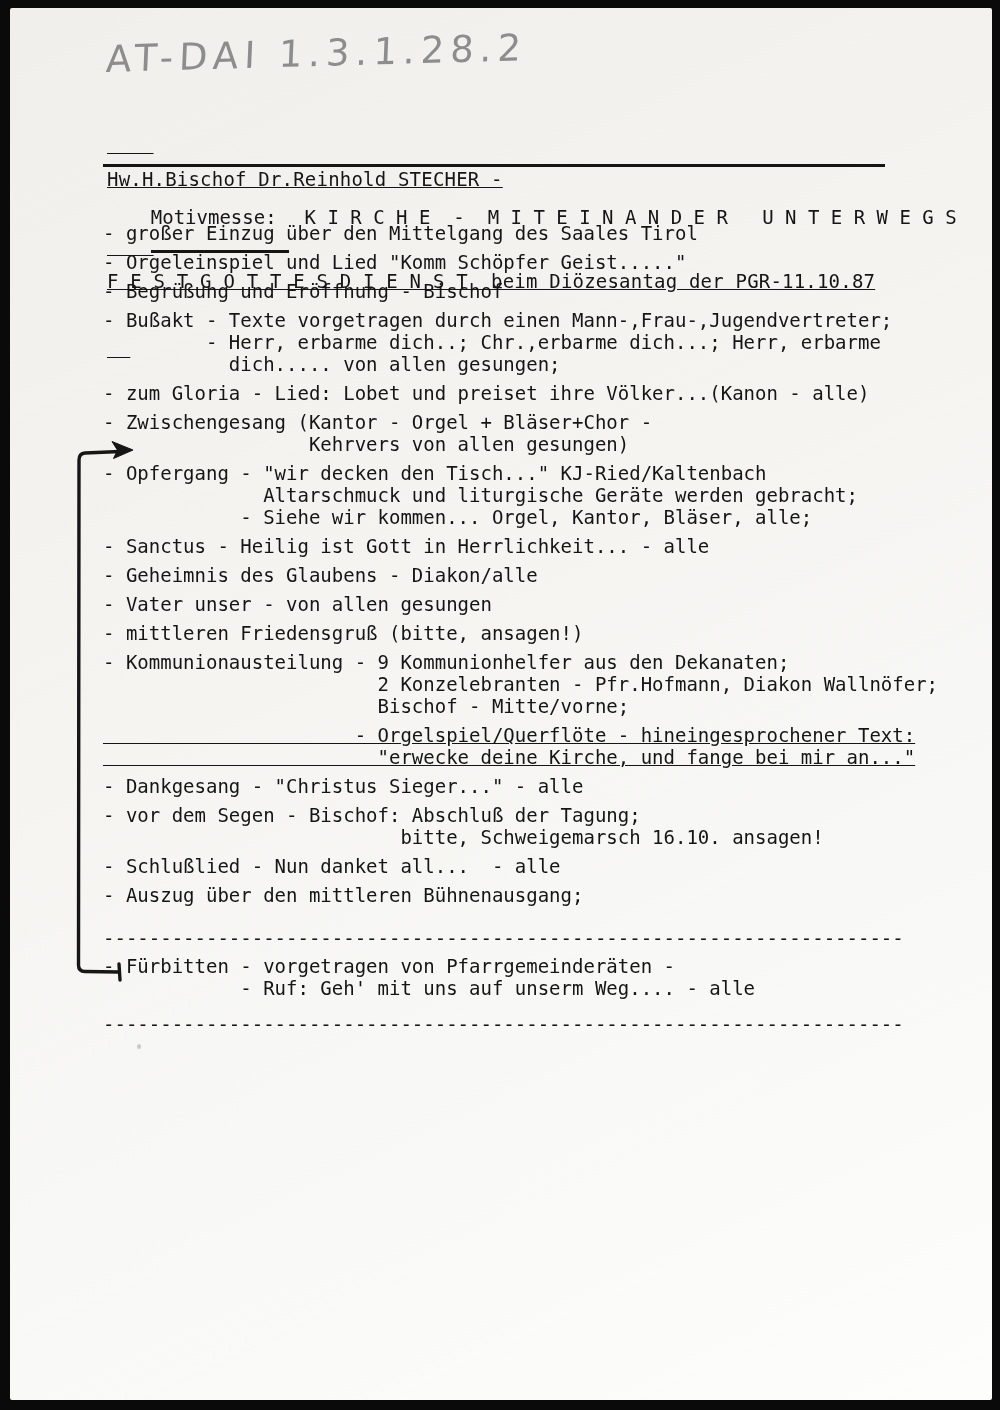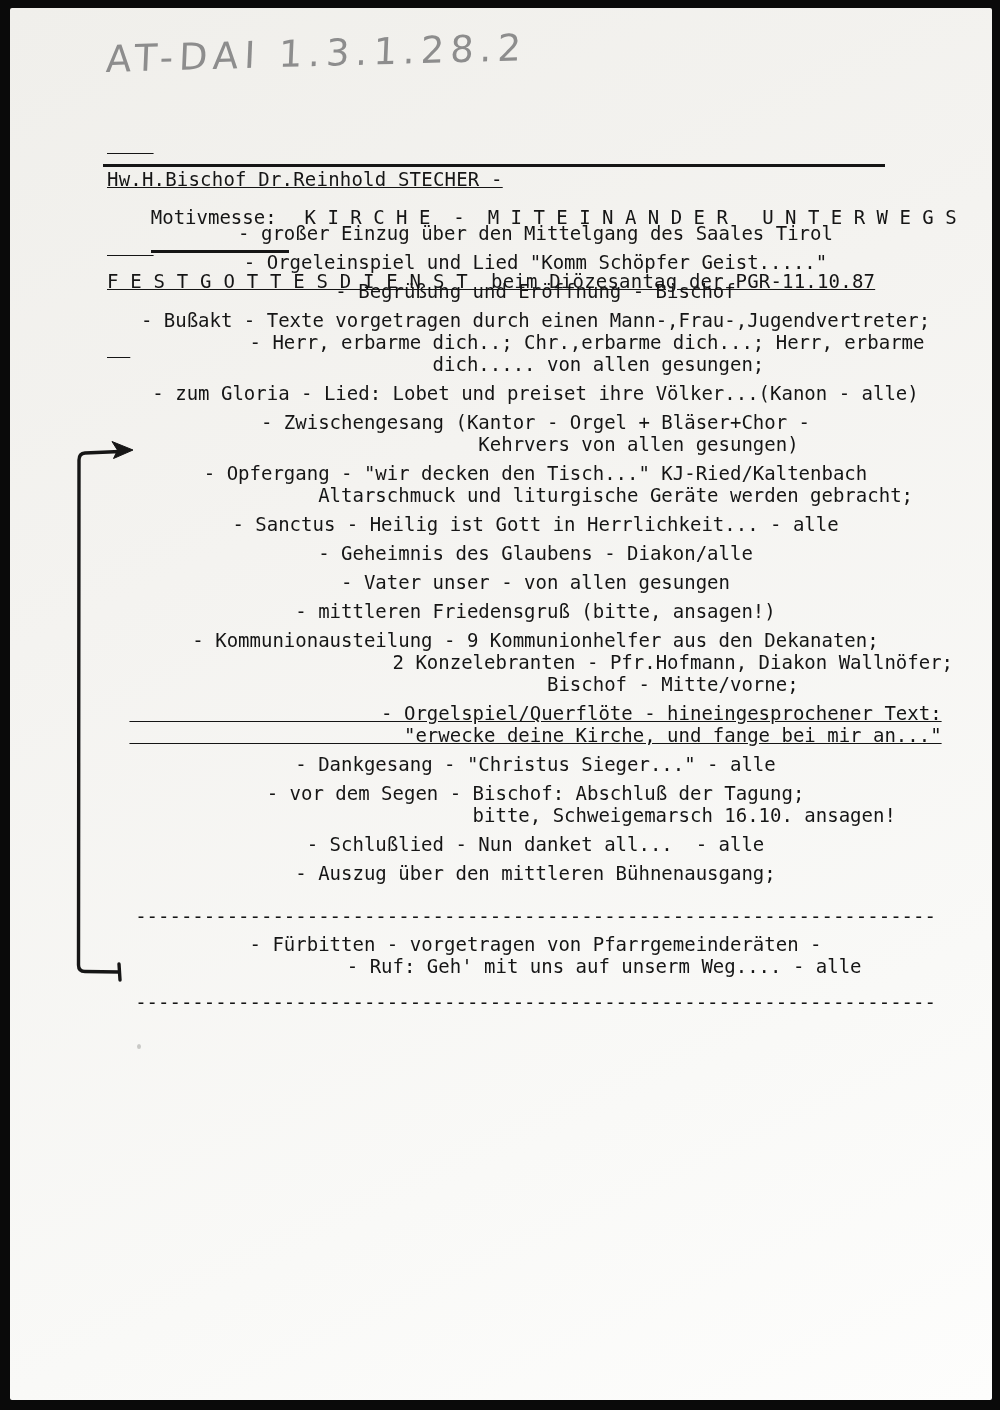--- a/index.html
+++ b/index.html
@@ -51,24 +51,23 @@
   }
   .motto-label {
     display: inline-block;
     border-bottom: 3px solid #151515;
     padding-bottom: 22px;
     padding-right: 12px;
   }
   .motto-title { margin-left: 16px; }
   #program {
     position: absolute;
-    left: 108px; top: 214px;
+    left: 93px; top: 214px;
     font-size: 19px;
     color: #151515;
-    text-align: center;
   }
   .pline {
     white-space: pre;
     line-height: 22px;
     height: 22px;
   }
   .bracket-svg {
     position: absolute;
     left: 0; top: 0;
     width: 1000px; height: 1410px;
@@ -117,20 +116,21 @@
       <div class="item" style="margin-top: 7px;">
         <div class="pline">- zum Gloria - Lied: Lobet und preiset ihre Völker...(Kanon - alle)</div>
       </div>
       <div class="item" style="margin-top: 7px;">
         <div class="pline">- Zwischengesang (Kantor - Orgel + Bläser+Chor -</div>
         <div class="pline">                  Kehrvers von allen gesungen)</div>
       </div>
       <div class="item" style="margin-top: 7px;">
         <div class="pline">- Opfergang - "wir decken den Tisch..." KJ-Ried/Kaltenbach</div>
         <div class="pline">              Altarschmuck und liturgische Geräte werden gebracht;</div>
+        <div class="pline">            - Siehe wir kommen... Orgel, Kantor, Bläser, alle;</div>
       </div>
       <div class="item" style="margin-top: 7px;">
         <div class="pline">- Sanctus - Heilig ist Gott in Herrlichkeit... - alle</div>
       </div>
       <div class="item" style="margin-top: 7px;">
         <div class="pline">- Geheimnis des Glaubens - Diakon/alle</div>
       </div>
       <div class="item" style="margin-top: 7px;">
         <div class="pline">- Vater unser - von allen gesungen</div>
       </div>

